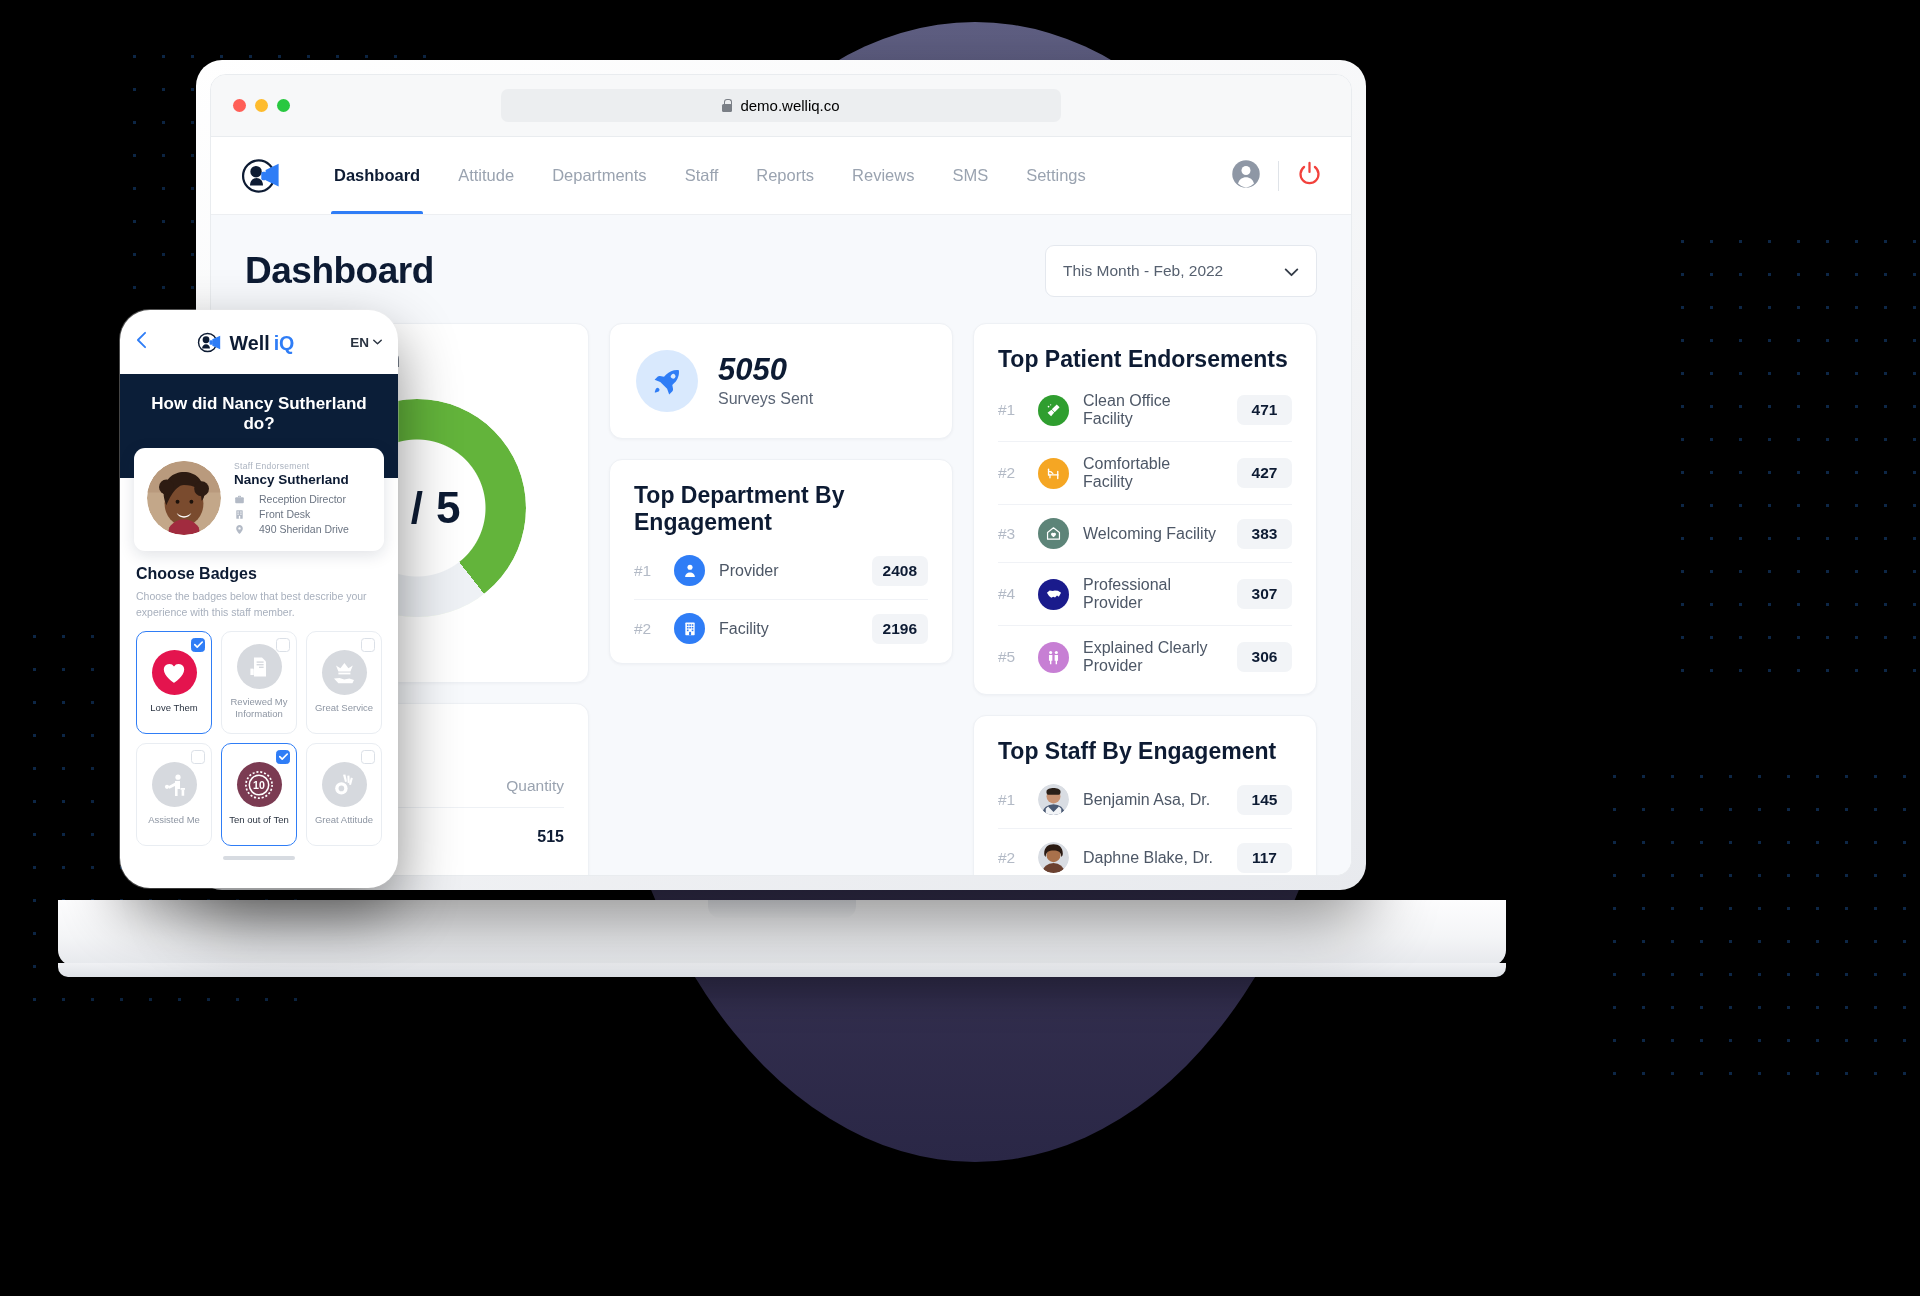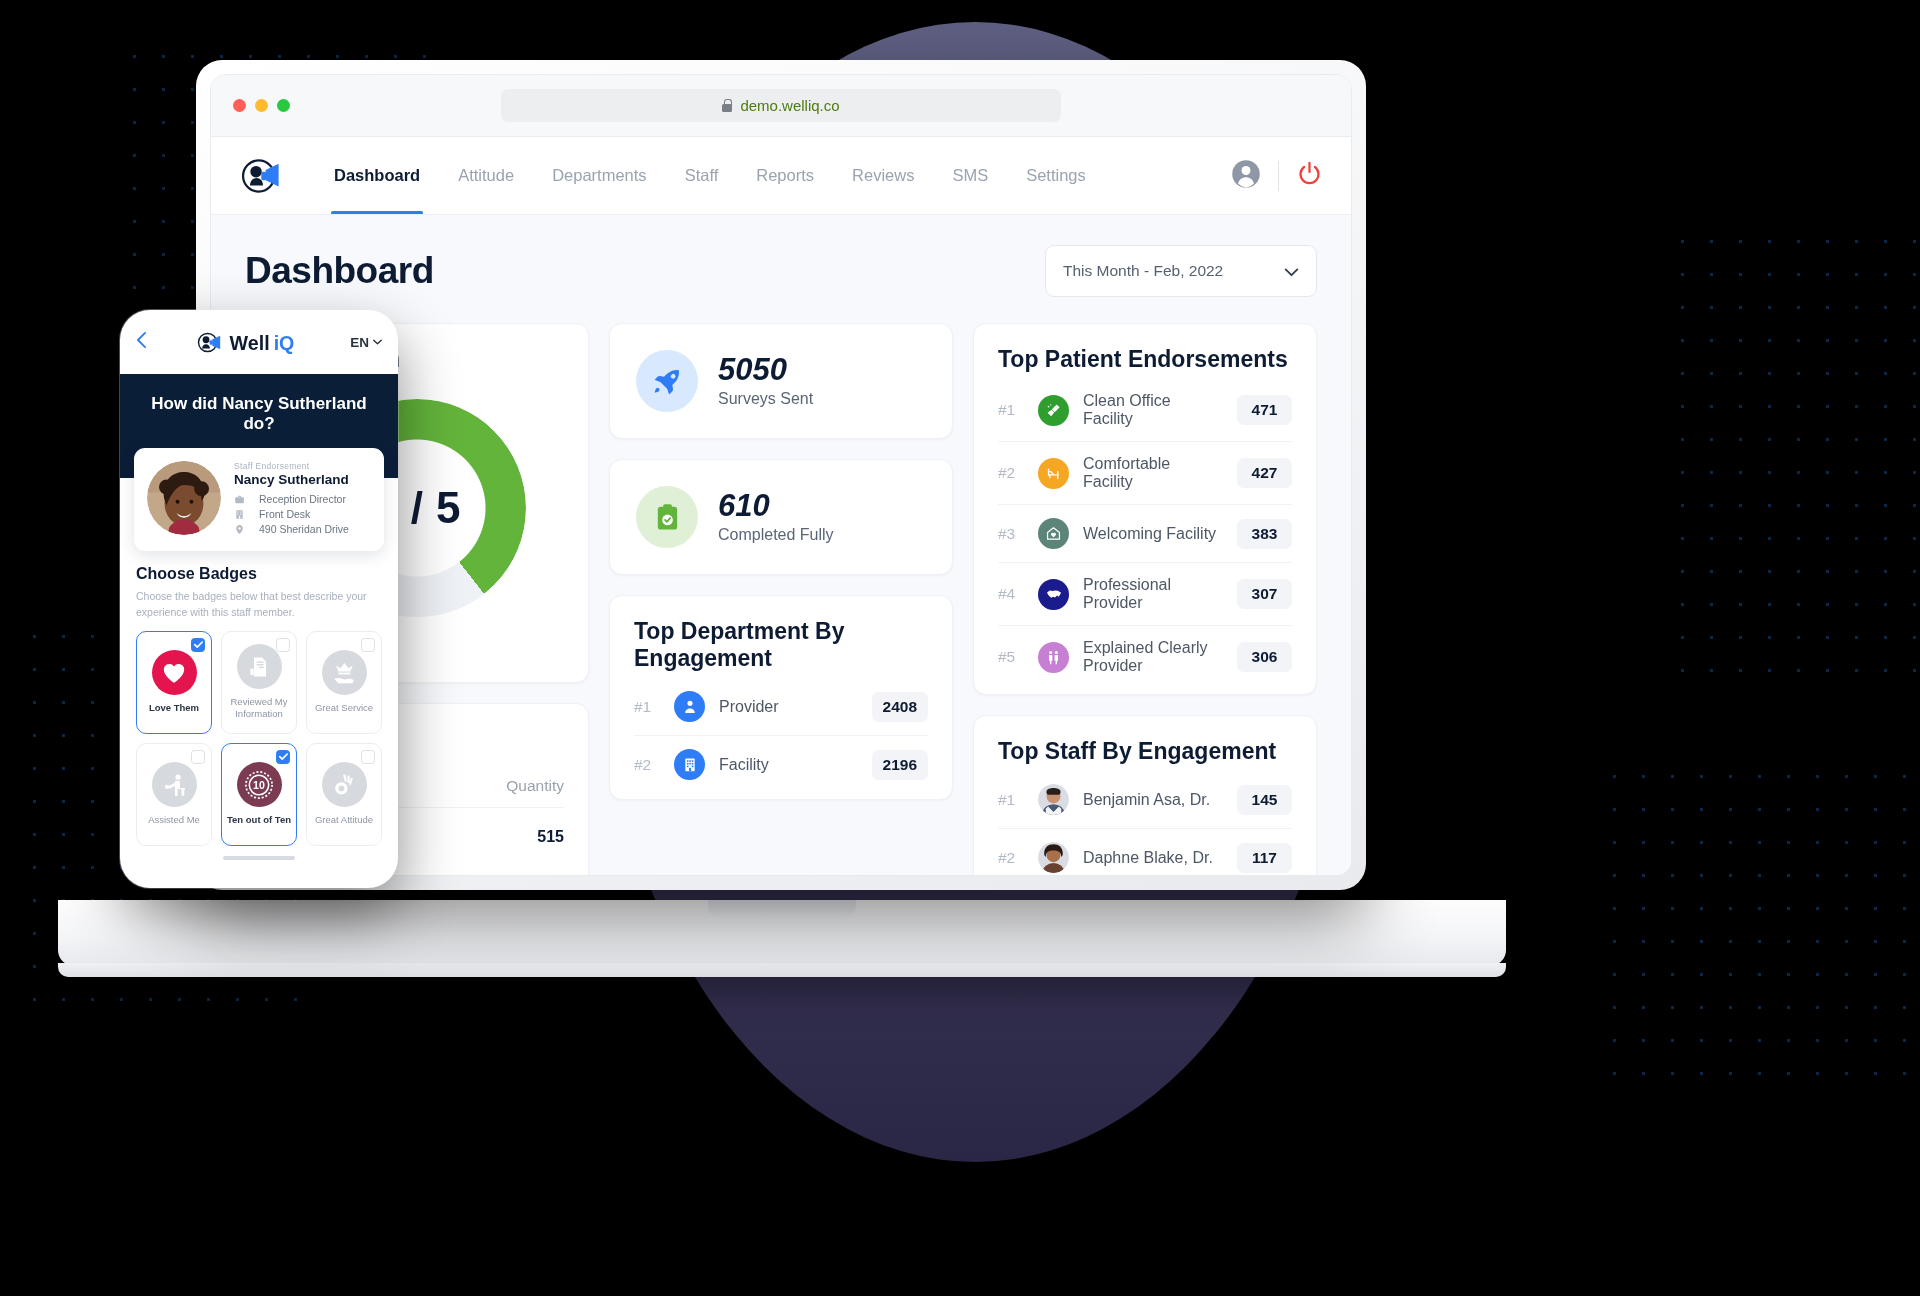--- a/index.html
+++ b/index.html
@@ -83,21 +83,21 @@
   .tl span { width:13px; height:13px; border-radius:50%; display:block; }
   .tl .r { background:#ff5f57; }
   .tl .y { background:#febc2e; }
   .tl .g { background:#28c840; }
   .urlbar {
     position:absolute; left:50%; transform:translateX(-50%);
     width: 560px; height: 33px;
     background:#eceef0; border-radius: 7px;
     display:flex; align-items:center; justify-content:center;
     gap: 8px;
-    font-size: 15px; color:#4d7c0f;
+    font-size: 15px; color:#000000;
   }
   .lock { width:10px; height:13px; position:relative; display:inline-block; }
   .lock::before { content:""; position:absolute; bottom:0; left:0; width:10px; height:8px; background:#7a7f86; border-radius:1.5px; }
   .lock::after { content:""; position:absolute; top:0; left:2px; width:6px; height:7px; border:1.8px solid #7a7f86; border-bottom:none; border-radius:3px 3px 0 0; }
 
   
   .navbar {
     height: 78px; min-height:78px;
     background:#ffffff;
     display:flex; align-items:center;
@@ -229,21 +229,21 @@
   .bcell.sel { border:1.6px solid #2f7df6; }
   .bcell .cb {
     position:absolute; top:6px; right:6px; width:14px; height:14px; border-radius:3.5px;
     border:1px solid #dbe0e7; background:#fff;
   }
   .bcell.sel .cb { background:#2f7df6; border-color:#2f7df6; display:flex; align-items:center; justify-content:center; }
   .bcell .cb svg { display:none; }
   .bcell.sel .cb svg { display:block; }
   .bico { width:45px; height:45px; border-radius:50%; display:flex; align-items:center; justify-content:center; }
   .blbl { font-size:9.5px; color:#8e96a3; text-align:center; line-height:1.25; padding: 0 4px; }
-  .bcell.sel .blbl { color:#2b3442;font-weight:bold; }
+  .bcell.sel .blbl { color:#2b3442; }
   .ph-bar { width:72px; height:4px; background:#d7dbe1; border-radius:3px; margin: 10px auto 8px; }
 </style>
 </head>
 <body>
 
 <div id="stage">
 
   <div class="dots left"></div>
   <div class="dots left2"></div>
   <div class="dots right"></div>
@@ -351,34 +351,20 @@
                   <path d="M3.4 17.2c-1 1-1.3 3.4-1.3 3.4s2.4-.3 3.4-1.3a1.5 1.5 0 0 0-2.1-2.1z"></path>
                 </svg>
               </div>
               <div>
                 <div class="stat-num">5050</div>
                 <div class="stat-lbl">Surveys Sent</div>
               </div>
             </div>
 
 
-            <div class="card stat">
-              <div class="stat-ico" style="background:#dff0d6">
-                <svg width="29" height="29" viewBox="0 0 24 24" fill="#63b43b" aria-hidden="true">
-                  <rect x="4" y="3" width="16" height="19" rx="2.4"></rect>
-                  <rect x="8.4" y="1" width="7.2" height="4" rx="1.4"></rect>
-                  <circle cx="12" cy="14" r="4.4" fill="#fff"></circle>
-                  <path d="M10 14l1.5 1.6L14.2 12.6" stroke="#63b43b" stroke-width="1.5" fill="none" stroke-linecap="round" stroke-linejoin="round"></path>
-                </svg>
-              </div>
-              <div>
-                <div class="stat-num">610</div>
-                <div class="stat-lbl">Completed Fully</div>
-              </div>
-            </div>
 
             <div class="card list-card">
               <div class="card-title list-head">Top Department By Engagement</div>
 
               <div class="row">
                 <span class="rank">#1</span>
                 <span class="badge-ico" style="background:#2f7df6">
                   <svg width="18" height="18" viewBox="0 0 24 24" fill="#fff" aria-hidden="true">
                       <circle cx="12" cy="7" r="3.4"></circle>
                       <path d="M5.5 20c0-3.6 2.9-6 6.5-6s6.5 2.4 6.5 6z"></path>

